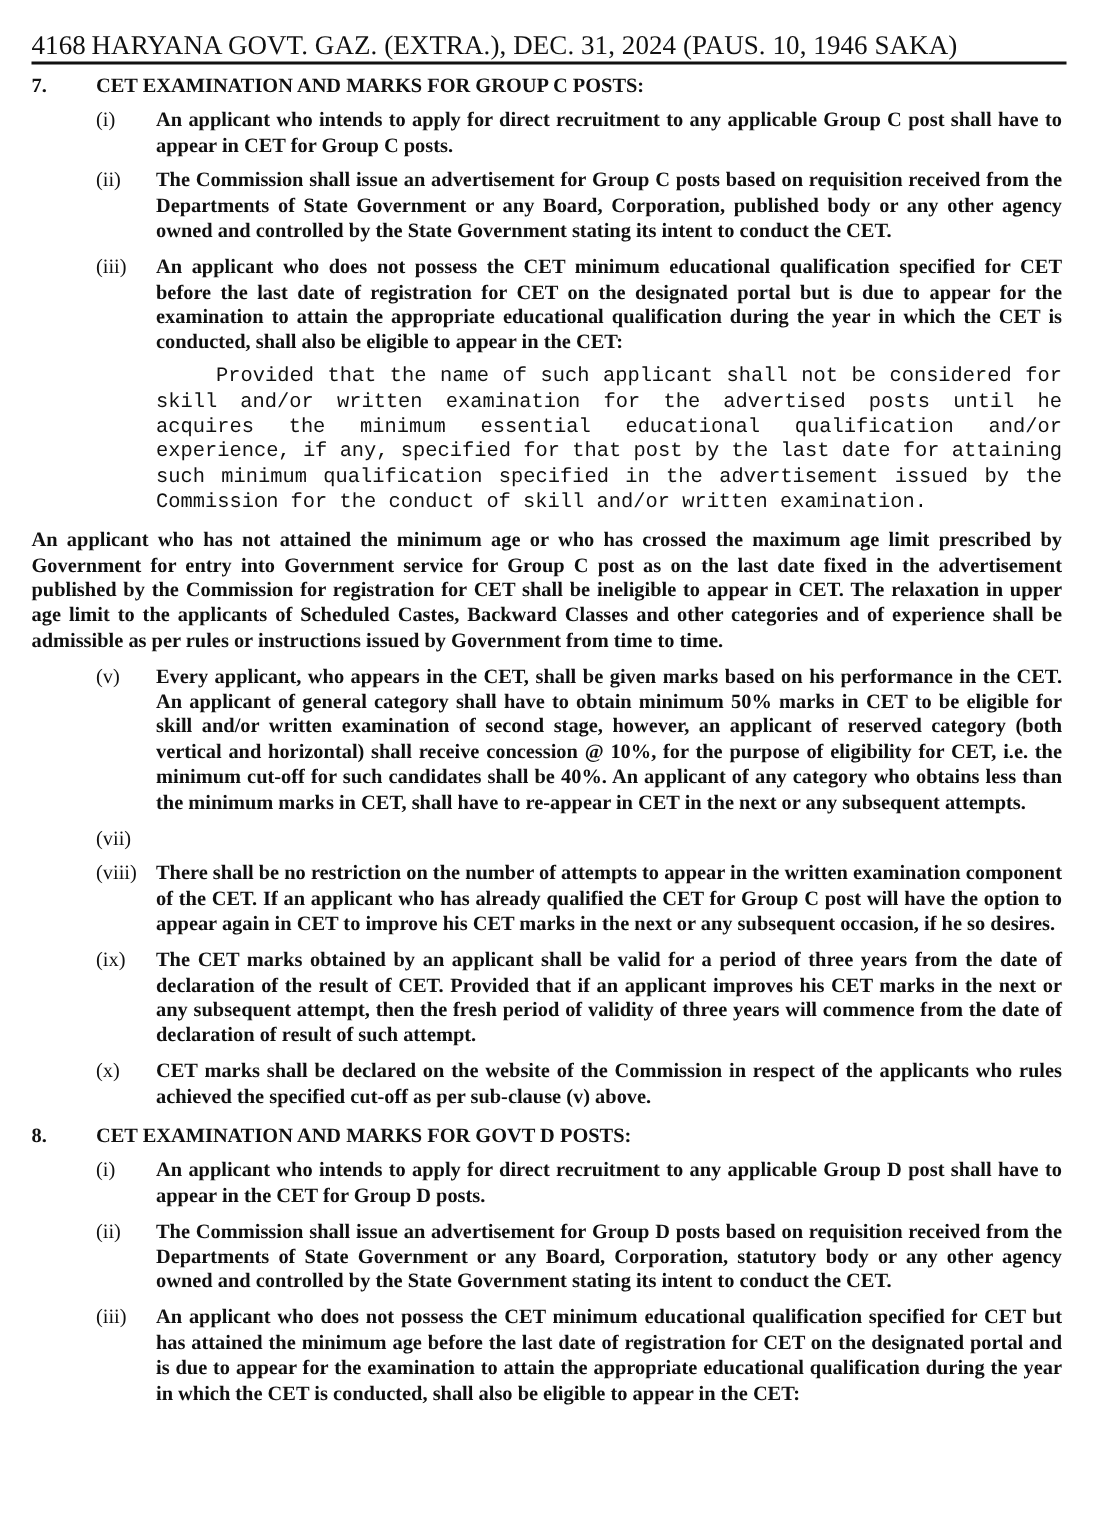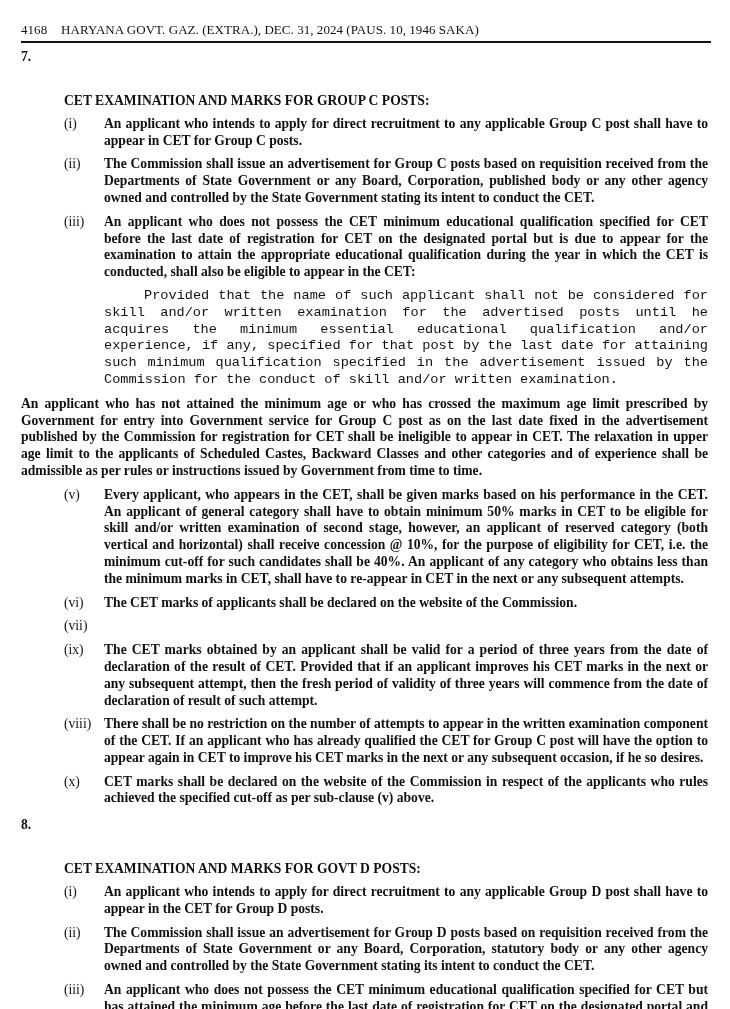--- a/index.html
+++ b/index.html
@@ -23,21 +23,21 @@
       top: 0;
       width: 730px;
       height: 1009px;
     }
     .running-head {
       position: absolute;
       left: 21px;
       right: 19px;
       top: 22px;
       height: 18px;
-      font-size: 13px;
+      font-size: 18px;
       letter-spacing: 0.05px;
       text-decoration: underline;
     }
     .running-head .page-num {
       position: absolute;
       left: 0;
       top: 0;
     }
     .running-head .gazette-title {
       position: absolute;
@@ -65,21 +65,20 @@
       display: flex;
       font-weight: bold;
       margin: 0 0 6px 0;
     }
     .section-heading .sec-num {
       width: 43px;
       flex: 0 0 43px;
     }
     .section-heading .sec-title {
       flex: 1 1 auto;
-      margin-top: 44px;
     }
     .clause {
       display: flex;
       margin: 0 0 7px 0;
     }
     .clause .clause-num {
       width: 40px;
       flex: 0 0 40px;
       margin-left: 43px;
     }
@@ -130,33 +129,29 @@
     </div>
     <div class="proviso">Provided that the name of such applicant shall not be considered for skill and/or written examination for the advertised posts until he acquires the minimum essential educational qualification and/or experience, if any, specified for that post by the last date for attaining such minimum qualification specified in the advertisement issued by the Commission for the conduct of skill and/or written examination.</div>
     <div class="clause">
       <span class="clause-text">An applicant who has not attained the minimum age or who has crossed the maximum age limit prescribed by Government for entry into Government service for Group C post as on the last date fixed in the advertisement published by the Commission for registration for CET shall be ineligible to appear in CET. The relaxation in upper age limit to the applicants of Scheduled Castes, Backward Classes and other categories and of experience shall be admissible as per rules or instructions issued by Government from time to time.</span>
     </div>
     <div class="clause">
       <span class="clause-num">(v)</span>
       <span class="clause-text">Every applicant, who appears in the CET, shall be given marks based on his performance in the CET. An applicant of general category shall have to obtain minimum 50% marks in CET to be eligible for skill and/or written examination of second stage, however, an applicant of reserved category (both vertical and horizontal) shall receive concession @ 10%, for the purpose of eligibility for CET, i.e. the minimum cut-off for such candidates shall be 40%. An applicant of any category who obtains less than the minimum marks in CET, shall have to re-appear in CET in the next or any subsequent attempts.</span>
     </div>
     <div class="clause">
-      <span class="clause-num">(vi)</span>
-      <span class="clause-text">The CET marks of applicants shall be declared on the website of the Commission.</span>
+      <span class="clause-num">(vii)</span>
     </div>
     <div class="clause">
-      <span class="clause-num">(vii)</span>
+      <span class="clause-num">(viii)</span>
+      <span class="clause-text">There shall be no restriction on the number of attempts to appear in the written examination component of the CET. If an applicant who has already qualified the CET for Group C post will have the option to appear again in CET to improve his CET marks in the next or any subsequent occasion, if he so desires.</span>
     </div>
     <div class="clause">
       <span class="clause-num">(ix)</span>
       <span class="clause-text">The CET marks obtained by an applicant shall be valid for a period of three years from the date of declaration of the result of CET. Provided that if an applicant improves his CET marks in the next or any subsequent attempt, then the fresh period of validity of three years will commence from the date of declaration of result of such attempt.</span>
-    </div>
-    <div class="clause">
-      <span class="clause-num">(viii)</span>
-      <span class="clause-text">There shall be no restriction on the number of attempts to appear in the written examination component of the CET. If an applicant who has already qualified the CET for Group C post will have the option to appear again in CET to improve his CET marks in the next or any subsequent occasion, if he so desires.</span>
     </div>
     <div class="clause">
       <span class="clause-num">(x)</span>
       <span class="clause-text">CET marks shall be declared on the website of the Commission in respect of the applicants who rules achieved the specified cut-off as per sub-clause (v) above.</span>
     </div>
 
     <div class="sec-gap"></div>
 
     <div class="section-heading">
       <span class="sec-num">8.</span>

